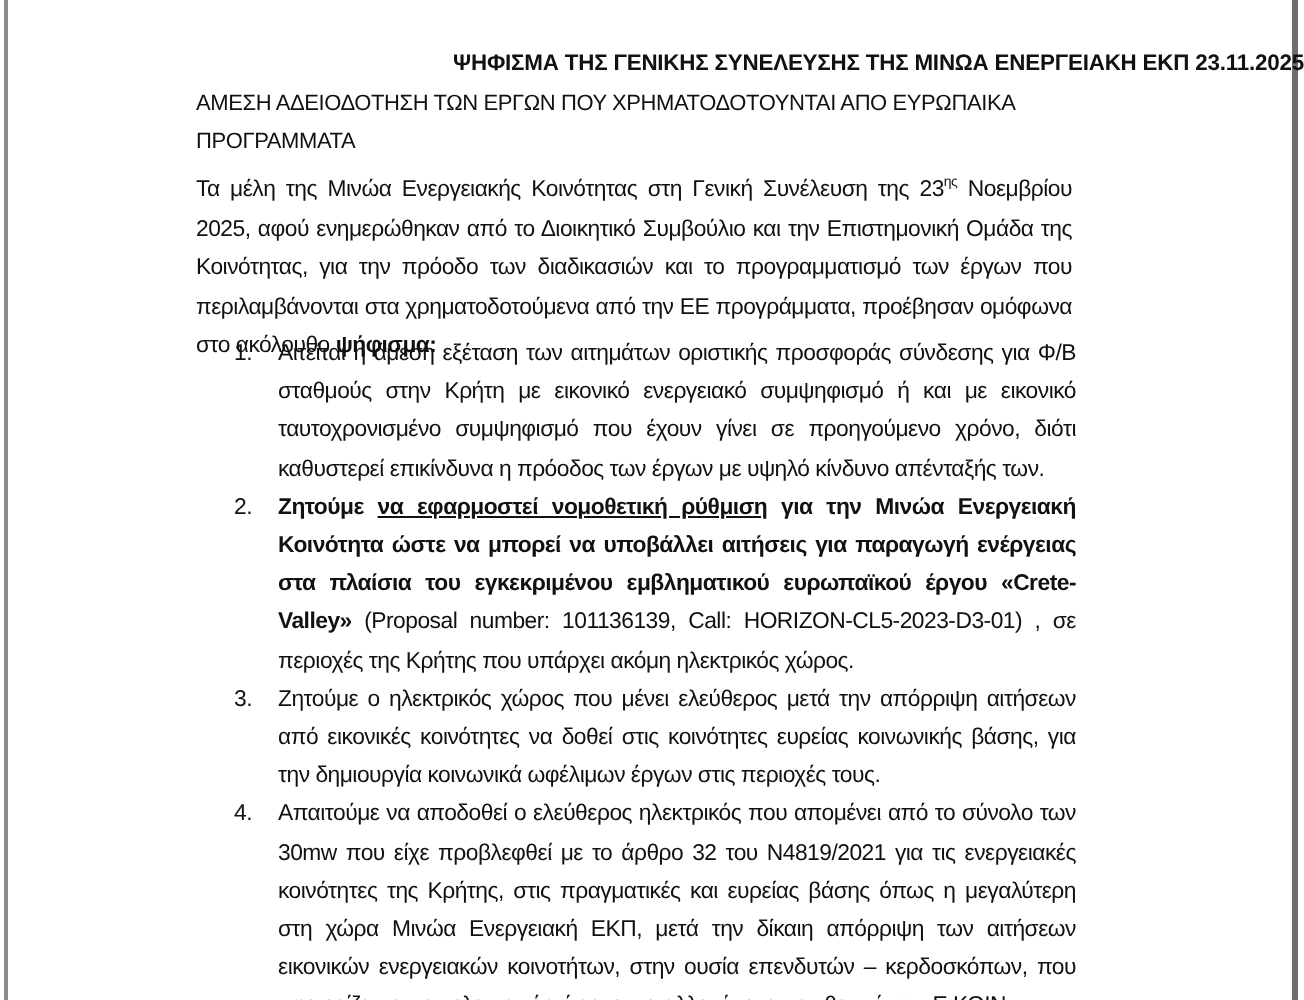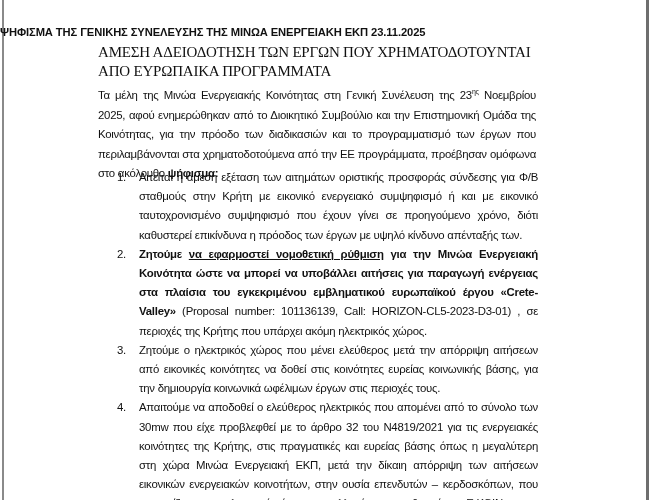--- a/index.html
+++ b/index.html
@@ -28,35 +28,34 @@
     .border-right {
       position: absolute;
       left: 646px; top: 0;
       width: 3px; height: 500px;
       background: #6e6e6e;
     }
     .title {
       position: absolute;
       left: 0; top: 25px;
       width: 652px;
-      text-align: left;
+      text-align: right;
       font-size: 11.2px;
       font-weight: bold;
       letter-spacing: -0.1px;
       line-height: 14px;
       white-space: nowrap;
     }
     .subtitle {
       position: absolute;
       left: 98px; top: 43px;
       width: 440px;
-      font-size: 15px;
+      font-size: 11px;
       line-height: 19px;
       letter-spacing: -0.2px;
-      font-family: Liberation Serif, serif;
     }
     .intro {
       position: absolute;
       left: 98px; top: 86px;
       width: 438px;
       font-size: 11.4px;
       line-height: 19.5px;
       text-align: justify;
       letter-spacing: -0.25px;
     }

